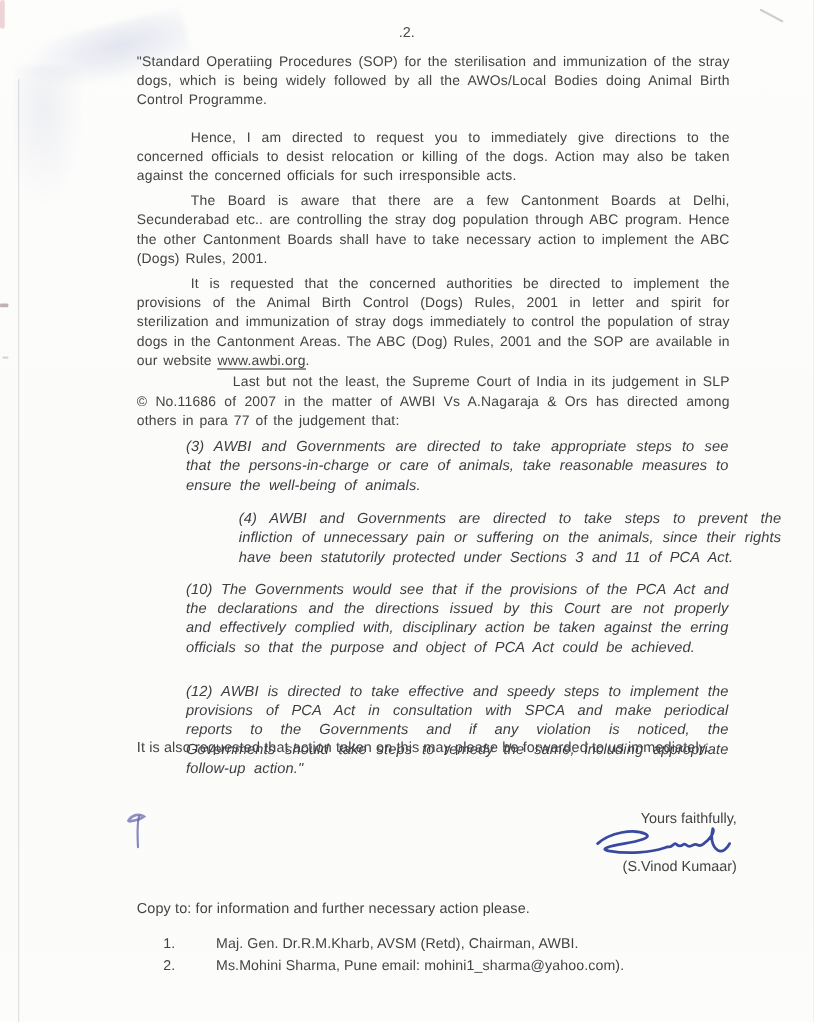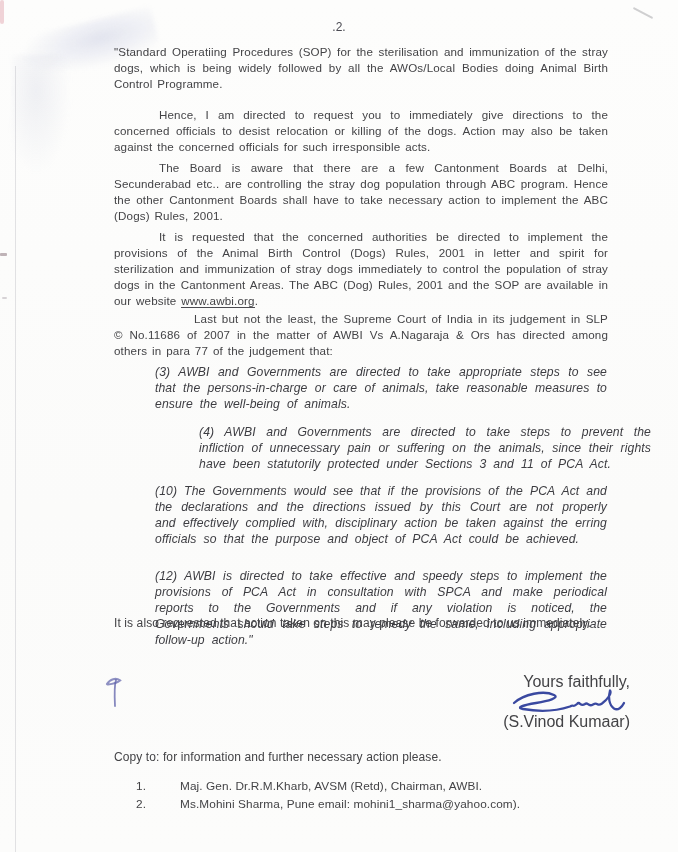--- a/index.html
+++ b/index.html
@@ -74,22 +74,22 @@
     word-spacing: 3.5px;
     letter-spacing: 0.1px;
     color: #3d3d42;
   }
   .link-underline { border-bottom: 1px solid #4a4a50; }
   .closing-line {
     position: absolute; left: 114px; top: 616px; width: 510px;
     font-size: 12px; letter-spacing: 0.1px; color: #434346;
   }
   .sig-block {
-    position: absolute; right: 48px; top: 674px; width: 200px;
-    text-align: right; font-size: 16px; line-height: 16px; color: #434346;
+    position: absolute; right: 64px; top: 674px; width: 200px;
+    text-align: right; font-size: 12px; line-height: 16px; color: #434346;
   }
   .sig-valediction { display: block; }
   .sig-scrawl { position: absolute; right: 2px; top: 14px; }
   .sig-name { display: block; margin-top: 24px; }
   .sig-title { display: block; }
   .ink-mark { position: absolute; left: 102px; top: 676px; }
   .copy-label {
     position: absolute; left: 114px; top: 750px;
     font-size: 12px; color: #434346; letter-spacing: 0.1px;
   }

